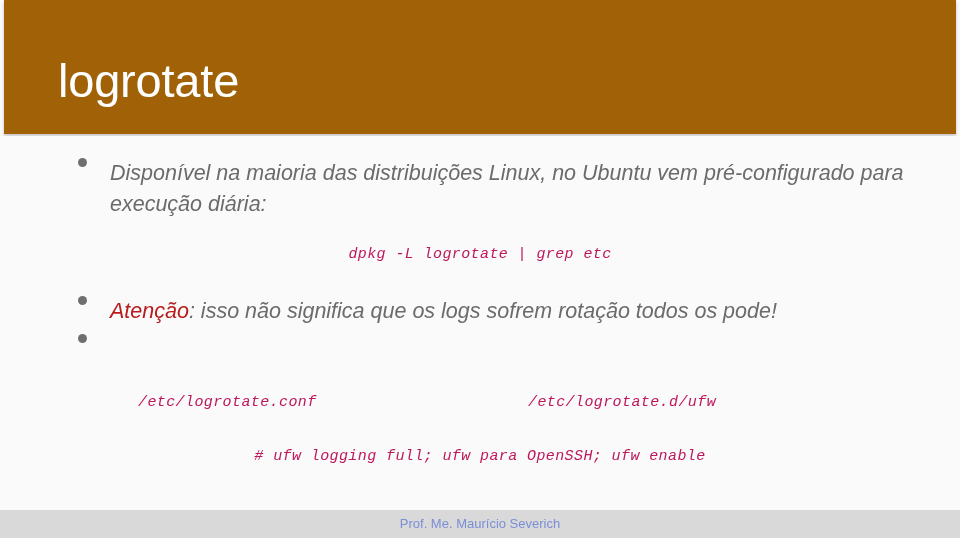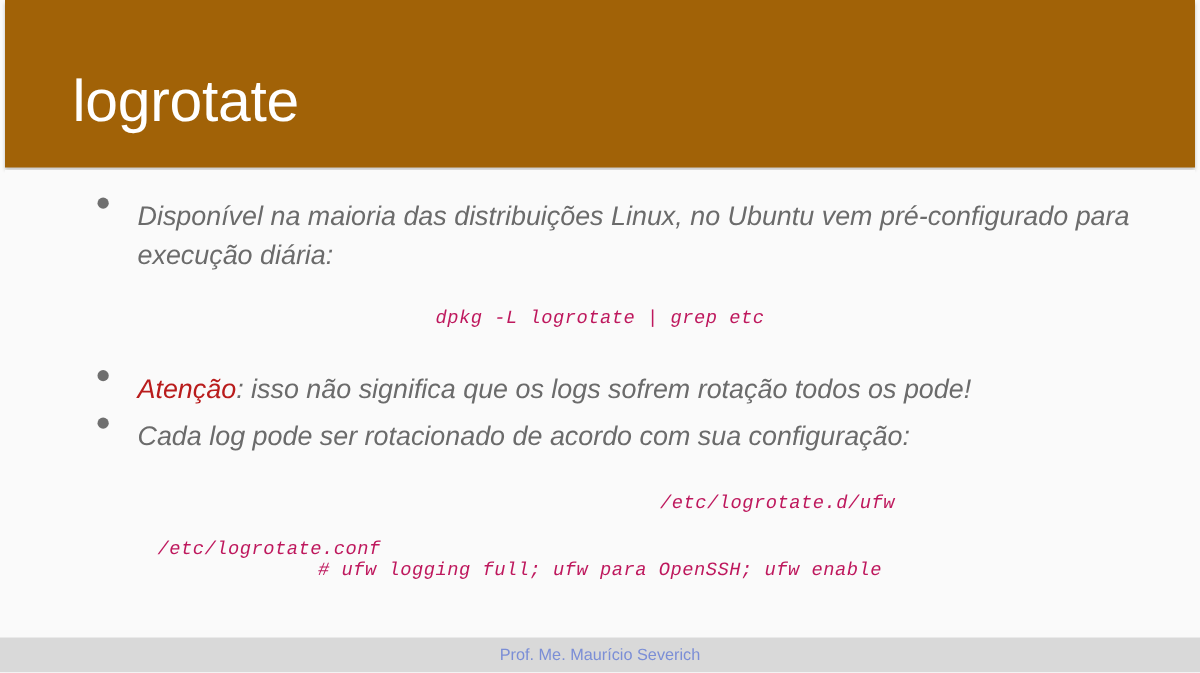--- a/index.html
+++ b/index.html
@@ -102,21 +102,21 @@
   .cmd1 { position: absolute; left: 0; top: 104px; width: 952px; text-align: center; }
   .b2 { position: absolute; left: 0; top: 160px; }
   .b3 { position: absolute; left: 0; top: 198px; }
 
   .paths-row {
     position: absolute;
     left: 0;
     top: 252px;
     width: 952px;
   }
-  .path-a { position: absolute; left: 122px; margin-top: 37px; }
+  .path-a { position: absolute; left: 134px; }
   .path-b { position: absolute; left: 524px; }
 
   .cmd2 {
     position: absolute;
     left: 0;
     top: 306px;
     width: 952px;
     text-align: center;
   }
 
@@ -162,21 +162,20 @@
         <span class="mono-line">dpkg -L logrotate | grep etc</span>
       </div>
 
       <div class="bullet-row b2">
         <span class="bullet-marker"></span>
         <span class="bullet-text"><span class="attention-word">Atenção</span><span>: isso não significa que os logs sofrem rotação todos os pode!</span></span>
       </div>
 
       <div class="bullet-row b3">
         <span class="bullet-marker"></span>
-        <span class="bullet-text">Cada log pode ser rotacionado de acordo com sua configuração:</span>
       </div>
 
       <div class="paths-row">
         <span class="mono-line path-a">/etc/logrotate.conf</span>
         <span class="mono-line path-b">/etc/logrotate.d/ufw</span>
       </div>
 
       <div class="cmd2">
         <span class="mono-line"># ufw logging full; ufw para OpenSSH; ufw enable</span>
       </div>

